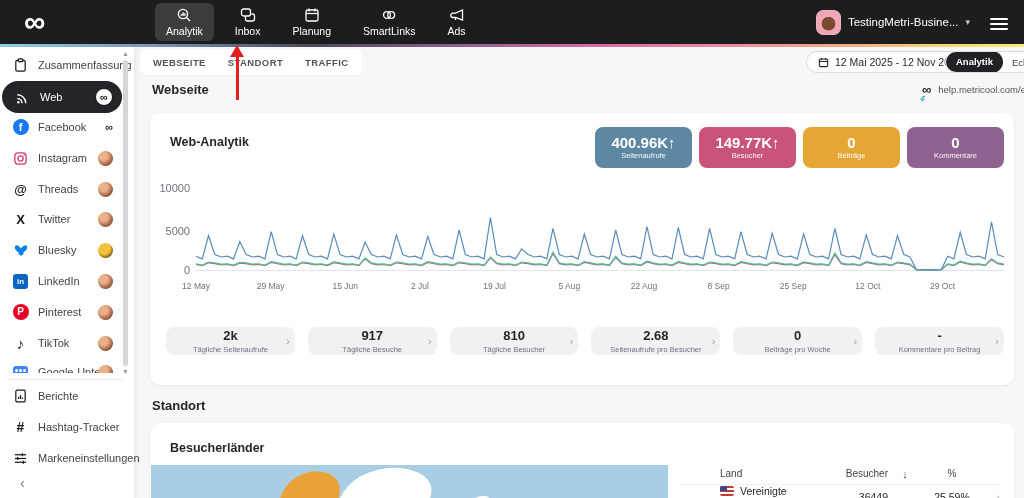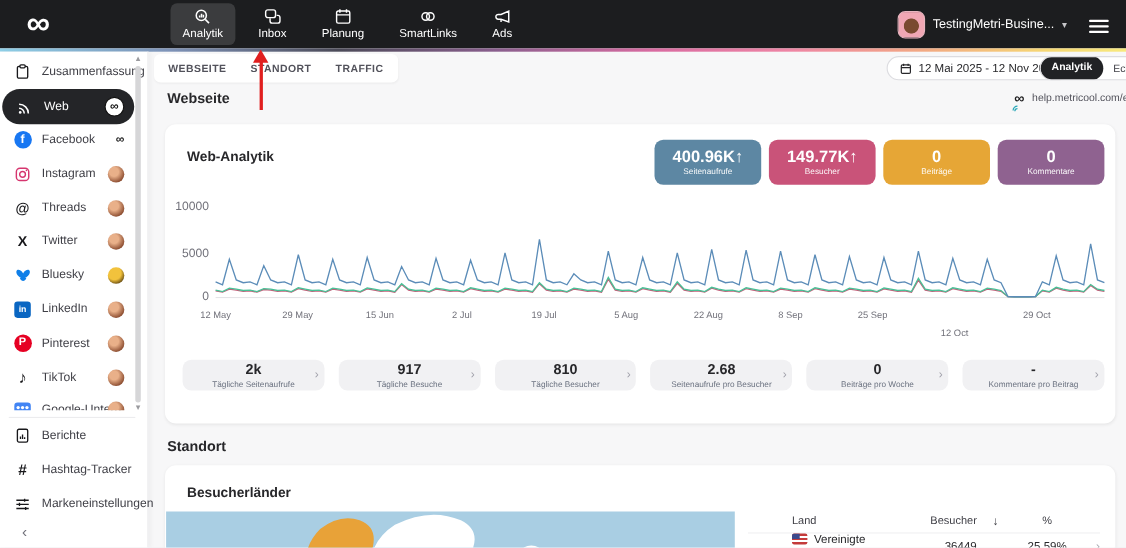--- a/index.html
+++ b/index.html
@@ -393,21 +393,21 @@
     <div class="x-ticks" id="x-ticks">
         <span class="xtick" style="left: 0%;">12 May</span>
         <span class="xtick" style="left: 9.23913%;">29 May</span>
         <span class="xtick" style="left: 18.4783%;">15 Jun</span>
         <span class="xtick" style="left: 27.7174%;">2 Jul</span>
         <span class="xtick" style="left: 36.9565%;">19 Jul</span>
         <span class="xtick" style="left: 46.1957%;">5 Aug</span>
         <span class="xtick" style="left: 55.4348%;">22 Aug</span>
         <span class="xtick" style="left: 64.6739%;">8 Sep</span>
         <span class="xtick" style="left: 73.913%;">25 Sep</span>
-        <span class="xtick" style="left: 83.1522%; margin-top: 16px;">12 Oct</span>
+        <span class="xtick" style="left: 83.1522%;">12 Oct</span>
         <span class="xtick" style="left: 92.3913%;">29 Oct</span>
       </div>
 
     <div class="stats">
       <div class="stat">
         <span class="v">2k</span>
           <span class="l">Tägliche Seitenaufrufe</span>
         <span class="chev">›</span>
       </div>
       <div class="stat">

